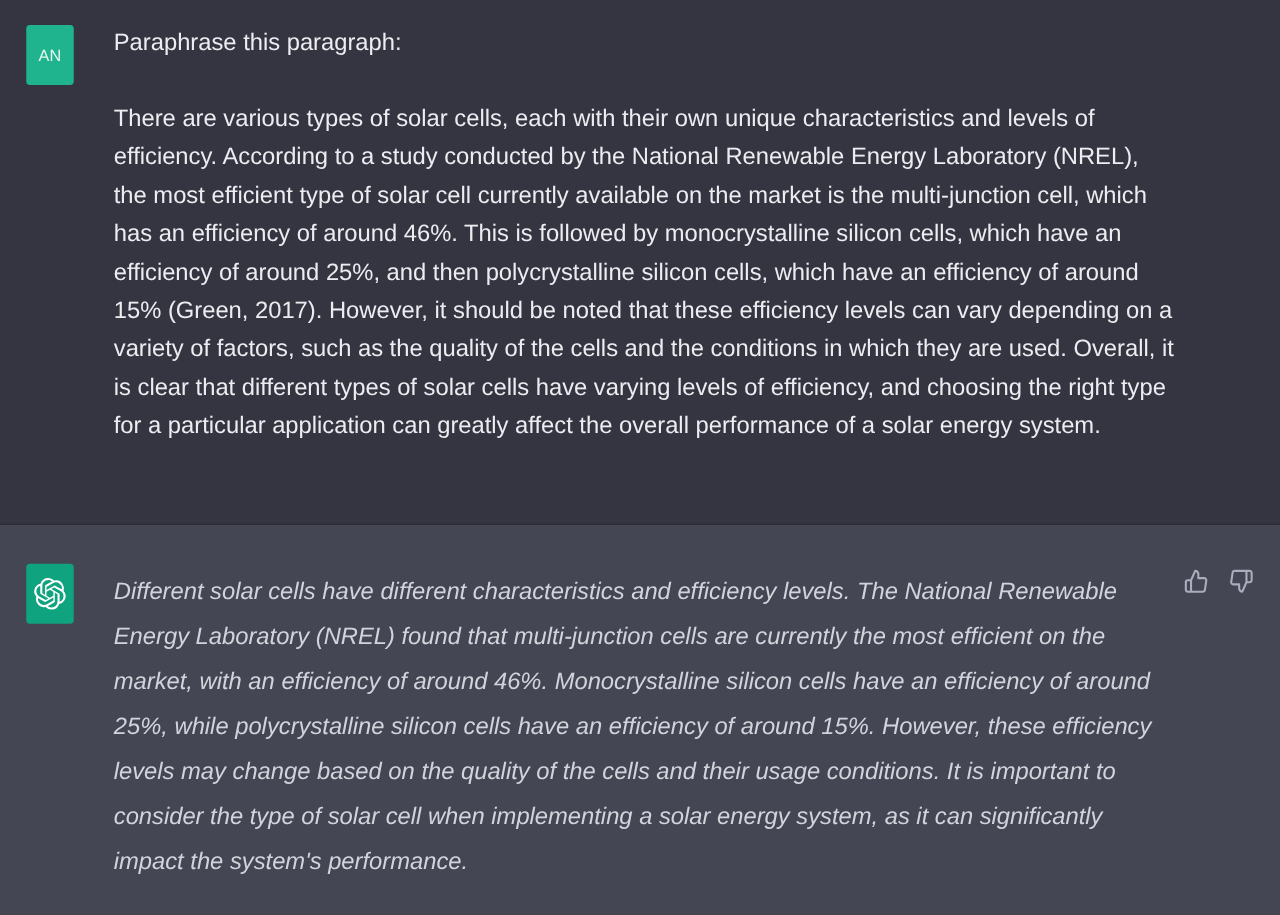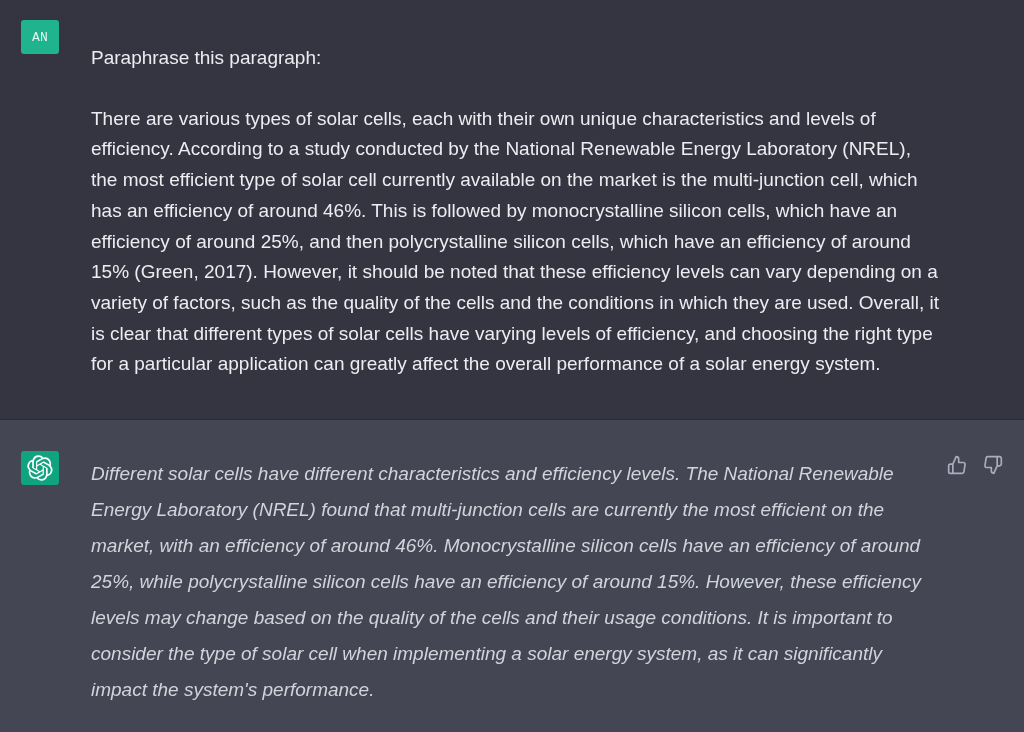--- a/index.html
+++ b/index.html
@@ -19,46 +19,45 @@
     }
     .msg-assistant {
       background: #444654;
       flex: 1;
       position: relative;
     }
     .avatar {
       position: absolute;
       left: 21px;
       width: 38px;
-      height: 34px;
+      height: 48px;
       border-radius: 3px;
       background: #19c37d;
       display: flex;
       align-items: center;
       justify-content: center;
-      font-family: Liberation Mono, monospace;
     }
     .msg-user .avatar { top: 20px; background: #1fb48d; }
     .msg-assistant .avatar { top: 451px; top: 31px; background: #10a37f; }
     .avatar-initials {
       color: #e6f6f1;
       font-size: 13px;
       letter-spacing: 0.2px;
     }
     .avatar svg { width: 26px; height: 26px; }
     .msg-body {
       position: absolute;
       left: 91px;
       width: 850px;
       color: #ececf1;
       font-size: 19px;
       line-height: 30.7px;
     }
     .msg-user .msg-body { top: 20px; }
-    .prompt-line { display: block; margin-bottom: 30px; margin-top: 23px; }
+    .prompt-line { display: block; margin-bottom: 30px; }
     .prompt-para { display: block; }
     .msg-assistant .msg-body {
       top: 36px;
       color: #d1d5db;
       line-height: 36px;
       width: 840px;
       font-style: italic;
     }
     .feedback {
       position: absolute;

